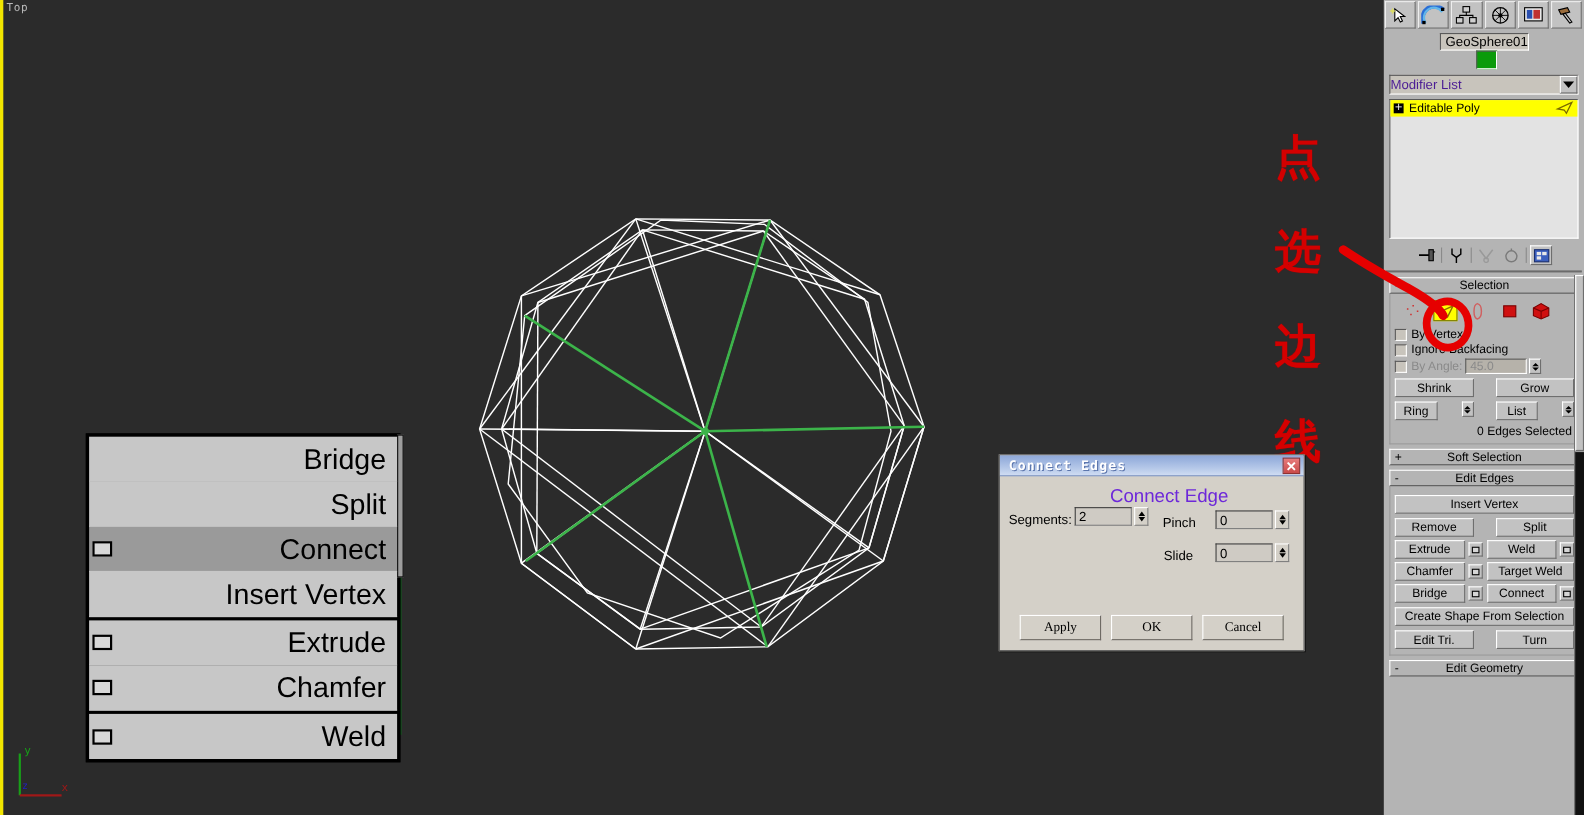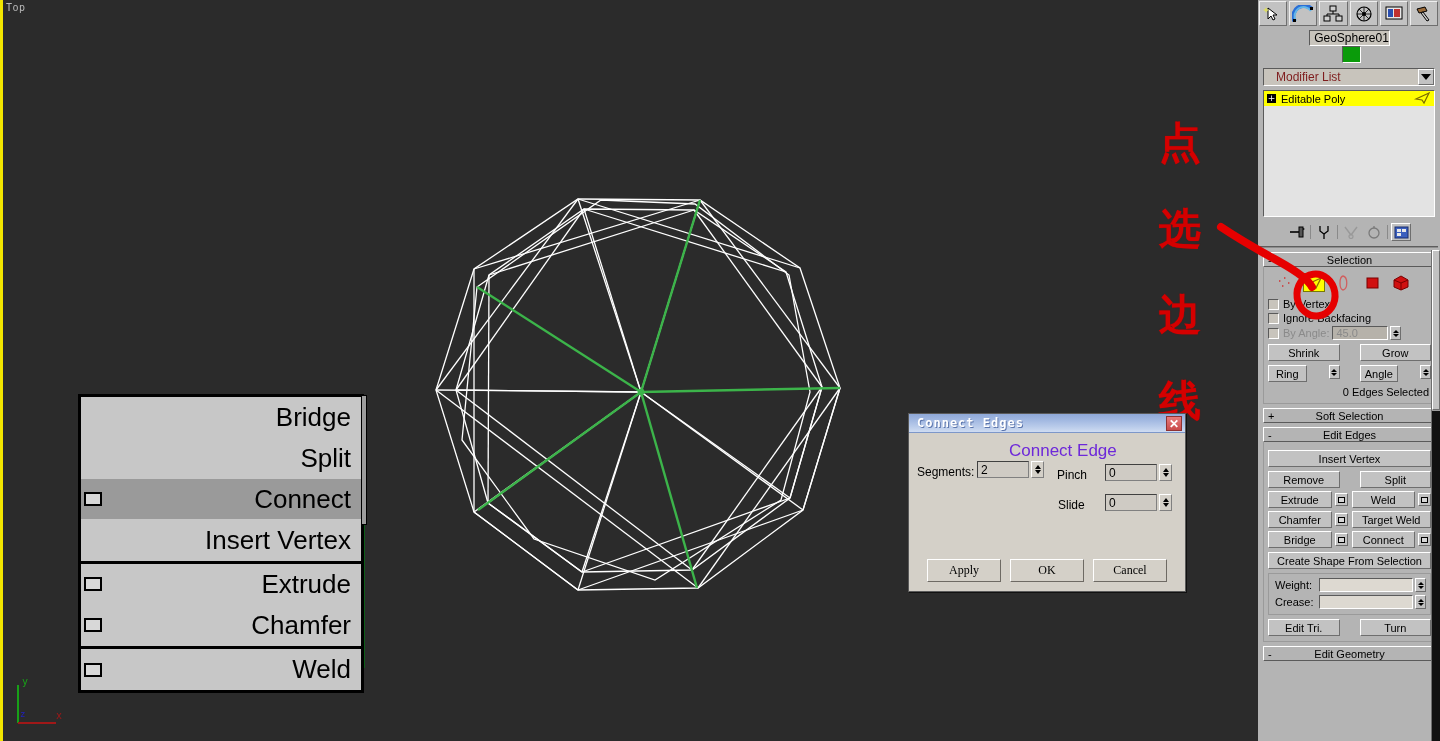--- a/index.html
+++ b/index.html
@@ -207,21 +207,21 @@
   #color-swatch {
     width: 19px; height: 17px; margin-left: 4px;
     background: #0a9b0a;
     border: 1px solid; border-color: #5a5a5a #fff #fff #5a5a5a;
   }
   #modifier-list {
     margin: 5px 5px 0 5px; height: 18px;
     background: #c8c4bc;
     border: 1px solid; border-color: #5a5a5a #fff #fff #5a5a5a;
     display: flex; align-items: center; justify-content: space-between;
-    font-size: 12px; color: #7f1d1d; padding-left: 12px;
+    font-size: 12px; color: #4c1d95; padding-left: 0;
     font-family: "Liberation Sans", sans-serif;
   }
   #modifier-list .arrow-box {
     width: 16px; height: 16px;
     background: #c2c2c2;
     border: 1px solid; border-color: #fff #6e6e6e #6e6e6e #fff;
     display: flex; align-items: center; justify-content: center;
     margin-right: 0px;
   }
   .caret-dn { width:0;height:0;border-left:5px solid transparent;border-right:5px solid transparent;border-top:6px solid #000; }
@@ -687,21 +687,21 @@
         <div class="btn-row">
           <div class="pbtn">Shrink</div>
           <div class="pbtn">Grow</div>
         </div>
         <div class="btn-row">
           <div class="pbtn">Ring</div>
           <span class="mini-spin">
               <i class="up"></i>
               <i class="dn"></i>
             </span>
-          <div class="pbtn">Angle</div>
+          <div class="pbtn">List</div>
           <span class="mini-spin">
               <i class="up"></i>
               <i class="dn"></i>
             </span>
         </div>
         <div class="status-line">0 Edges Selected</div>
       </div>
     </div>
 
     <div class="rollout">
@@ -760,38 +760,20 @@
             <div class="pbtn">Connect</div>
             <div class="sq-btn">
                 <span></span>
               </div>
           </div>
         </div>
         <div class="btn-row">
           <div class="pbtn">Create Shape From Selection</div>
         </div>
 
-        <div class="wc-box">
-          <div class="wc-row">
-            <span class="wc-label">Weight:</span>
-            <span class="wc-input"></span>
-            <span class="mini-spin">
-                <i class="up"></i>
-                <i class="dn"></i>
-              </span>
-          </div>
-          <div class="wc-row">
-            <span class="wc-label">Crease:</span>
-            <span class="wc-input"></span>
-            <span class="mini-spin">
-                <i class="up"></i>
-                <i class="dn"></i>
-              </span>
-          </div>
-        </div>
 
         <div class="btn-row">
           <div class="pbtn">Edit Tri.</div>
           <div class="pbtn">Turn</div>
         </div>
       </div>
     </div>
 
     <div class="rollout">
       <div class="rollout-head">

